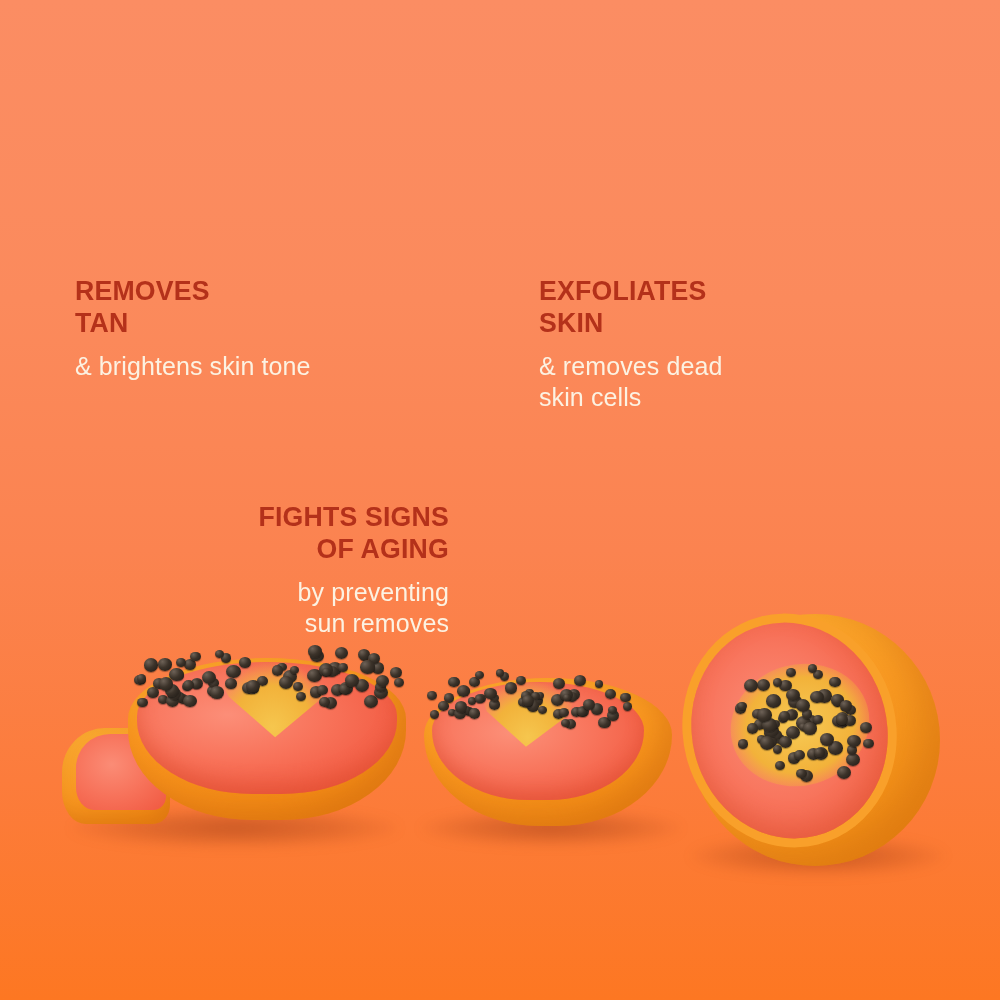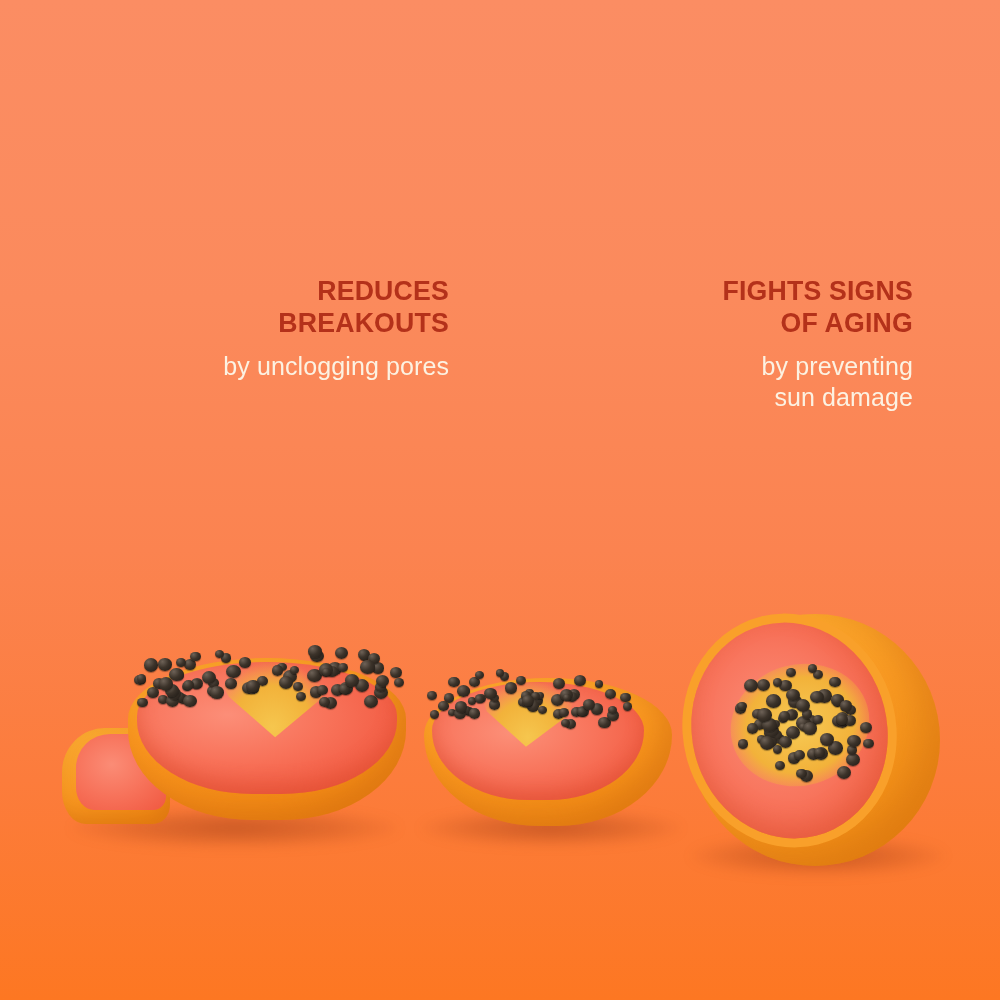--- a/index.html
+++ b/index.html
@@ -206,33 +206,39 @@
   }
 </style>
 </head>
 <body>
 
 <div id="poster">
 
 
   <div class="benefits">
 
-
-    <div class="benefit right">
-      <div class="b-head">REDUCES
-BREAKOUTS</div>
-      <div class="b-sub">by unclogging pores</div>
-    </div>
-
+    <div class="benefit">
+      <div class="b-head">REMOVES
+TAN</div>
+      <div class="b-sub">&amp; brightens skin tone</div>
+    </div>
+
+
+    <div class="benefit">
+      <div class="b-head">EXFOLIATES
+SKIN</div>
+      <div class="b-sub">&amp; removes dead
+skin cells</div>
+    </div>
 
     <div class="benefit right">
       <div class="b-head">FIGHTS SIGNS
 OF AGING</div>
       <div class="b-sub">by preventing
-sun damage</div>
+sun removes</div>
     </div>
 
   </div>
 
   <div class="fruit-stage">
 
     <div class="shadow" style="left:70px;  top:168px; width:330px; height:40px;"></div>
     <div class="shadow" style="left:420px; top:170px; width:262px; height:36px;"></div>
     <div class="shadow" style="left:690px; top:196px; width:256px; height:40px;"></div>
 

